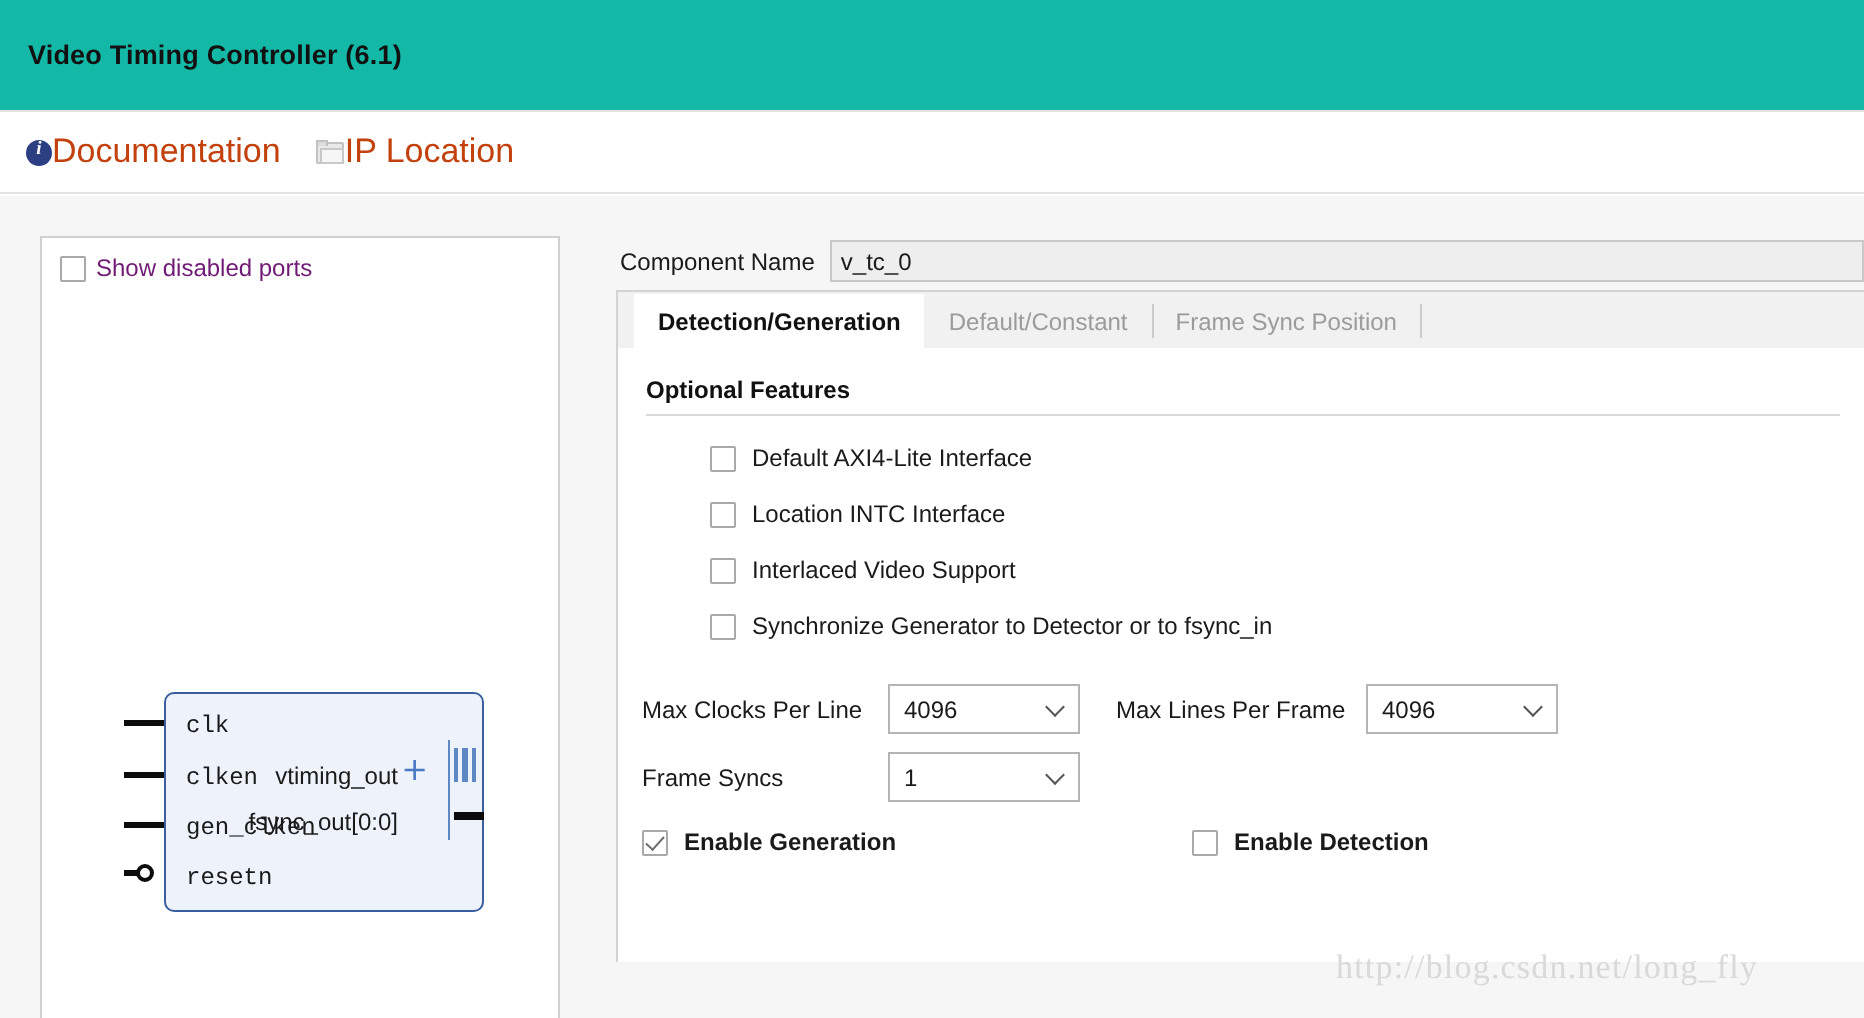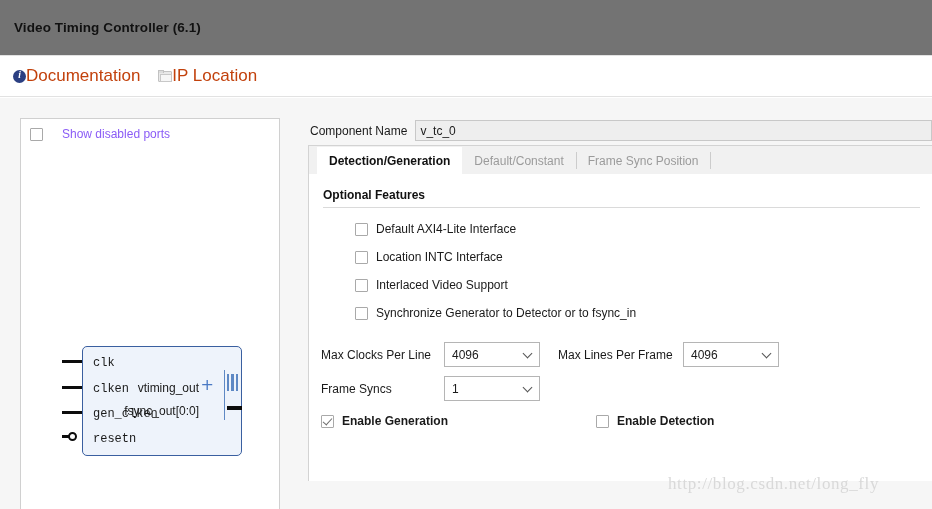--- a/index.html
+++ b/index.html
@@ -14,21 +14,21 @@
     font-family: "Liberation Sans", sans-serif;
     font-size: 12px;
     color: #1a1a1a;
     position: relative;
     -webkit-font-smoothing: antialiased;
   }
 
   
   .titlebar {
     height: 55px;
-    background: #737373;
+    background: #14b8a6;
     display: flex;
     align-items: center;
     padding-left: 14px;
     box-sizing: border-box;
   }
   .titlebar-text {
     font-size: 13.5px;
     font-weight: bold;
     color: #111111;
     letter-spacing: 0.1px;
@@ -132,23 +132,23 @@
     border-bottom: none;
     box-sizing: border-box;
     overflow: hidden;
   }
   .show-ports-row {
     display: flex;
     align-items: center;
     padding: 8px 0 0 9px;
   }
   .show-ports-label {
-    margin-left: 19px;
-    font-size: 12px;
-    color: #8b5cf6;
+    margin-left: 5px;
+    font-size: 12px;
+    color: #701a75;
   }
 
   
   .cb {
     width: 13px;
     height: 13px;
     background: #ffffff;
     border: 1px solid #a9a9a9;
     box-sizing: border-box;
     border-radius: 1px;

